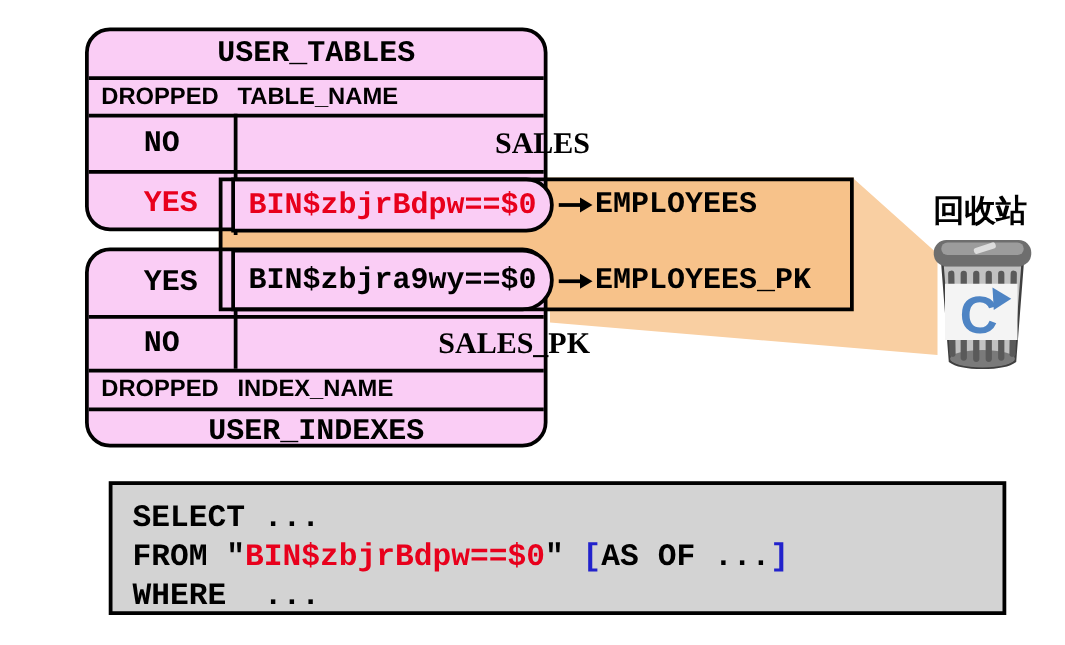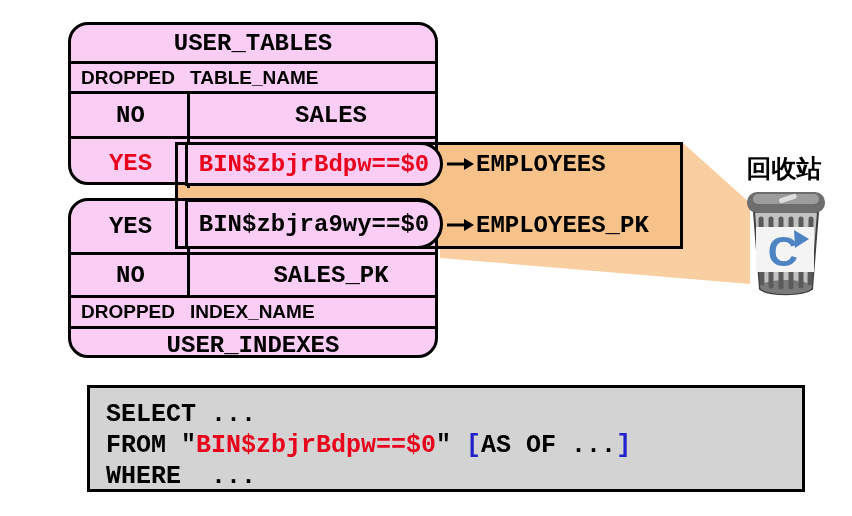--- a/index.html
+++ b/index.html
@@ -10,22 +10,22 @@
   .sans{font-family:"Liberation Sans","DejaVu Sans",sans-serif;font-weight:bold;}
 
   
   .dict-table{position:absolute;background:#FACDF5;border:3px solid #000;border-radius:20px;
               box-sizing:border-box;}
   .trow{position:absolute;left:0;right:0;display:flex;align-items:center;justify-content:center;
         color:#000;font-size:24px;}
   .trow.hdr{font-size:19px;padding-left:21px;}
   .sep{position:absolute;left:0;right:0;height:3px;background:#000;}
   .vsep{position:absolute;width:3px;background:#000;}
-  .cell-left{position:absolute;left:0;width:119px;text-align:center;}
-  .cell-right{position:absolute;left:119px;width:282px;text-align:center;}
+  .cell-left{position:absolute;left:0;width:119px;padding-left:44px;}
+  .cell-right{position:absolute;left:119px;width:282px;text-align:right;font-family:Liberation Serif, serif;}
   .hdr-left{position:absolute;left:10px;text-align:left;}
   .hdr-right{position:absolute;left:119px;width:210px;}
   .red{color:#E8001C;}
   .blue{color:#2222CC;}
 
   
   .capsule{position:absolute;background:#FACDF5;border:3px solid #000;
            border-radius:0 26px 26px 0;box-sizing:border-box;
            display:flex;align-items:center;justify-content:center;font-size:24px;}
 

